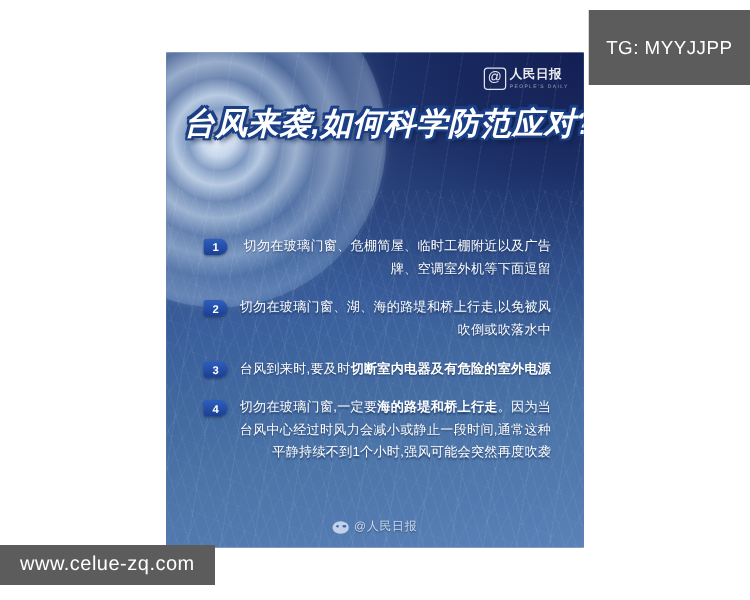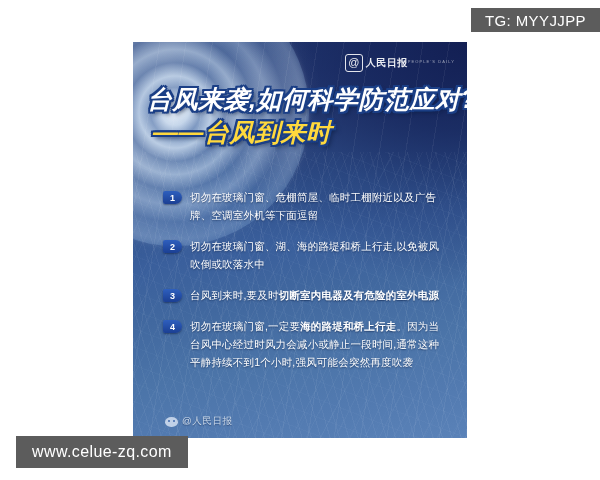--- a/index.html
+++ b/index.html
@@ -24,25 +24,25 @@
     display: flex;
     align-items: center;
     justify-content: center;
     letter-spacing: 0.4px;
     z-index: 40;
   }
   #wm-top {
     right: 0;
     top: 8px;
     height: 24px;
-    padding: 0 14px;
+    padding: 18px 14px;
     font-size: 15px;
   }
   #wm-bottom {
-    left: 16px;
+    left: 0;
     bottom: 12px;
     height: 32px;
     padding: 0 16px;
     font-size: 16px;
   }
 
   
   #poster {
     position: absolute;
     left: 133px;
@@ -197,21 +197,21 @@
     width: 16px;
     height: 16px;
     border: 1.3px solid rgba(255,255,255,0.88);
     border-radius: 3px;
     color: rgba(255,255,255,0.92);
     font-size: 11px;
     line-height: 14px;
     text-align: center;
     font-family: "Liberation Sans", sans-serif;
   }
-  .pd-names { display: flex; flex-direction: row; line-height: 1; }
+  .pd-names { display: flex; flex-direction: column; line-height: 1; }
   .pd-cn {
     color: rgba(255,255,255,0.92);
     font-size: 10px;
     letter-spacing: 0.5px;
     font-weight: bold;
     font-family: "Liberation Sans", sans-serif;
   }
   .pd-en {
     color: rgba(255,255,255,0.55);
     font-size: 4px;
@@ -294,38 +294,38 @@
     box-shadow: 0 1px 2px rgba(8,20,50,0.5);
   }
   .tip-text {
     flex: 1 1 auto;
     color: #ffffff;
     font-family: "Liberation Sans", sans-serif;
     font-size: 10.5px;
     line-height: 1.72;
     letter-spacing: 0.2px;
     text-shadow: 0 1px 1.5px rgba(10,28,66,0.6);
+    text-align: right;
   }
   .tip-text b {
     font-weight: bold;
     color: #ffffff;
   }
 
   
   #pd-bottom {
     position: absolute;
     left: 0;
     right: 0;
     bottom: 10px;
     display: flex;
     align-items: center;
-    justify-content: flex-start;
+    justify-content: center;
     gap: 4px;
     z-index: 22;
-    padding-left: 32px;
   }
   .weibo-eye {
     width: 13px;
     height: 10px;
     border-radius: 50% 50% 48% 48%;
     background: rgba(235,243,253,0.72);
     position: relative;
   }
   .weibo-eye::before,
   .weibo-eye::after {
@@ -363,21 +363,20 @@
   <div class="pd-mark" id="pd-top">
     <div class="pd-at">@</div>
     <div class="pd-names">
       <span class="pd-cn">人民日报</span>
       <span class="pd-en">PEOPLE'S DAILY</span>
     </div>
   </div>
 
   <div id="title-block">
     <div class="title-main">台风来袭,如何科学防范应对?</div>
-    <div class="title-sub">——台风到来时</div>
   </div>
 
   <div id="tips">
       <div class="tip">
         <div class="tip-badge">1</div>
         <div class="tip-text"><span>切勿在玻璃门窗、危棚简屋、临时工棚附近以及广告牌、空调室外机等下面逗留</span></div>
       </div>
       <div class="tip">
         <div class="tip-badge">2</div>
         <div class="tip-text"><span>切勿在玻璃门窗、湖、海的路堤和桥上行走,以免被风吹倒或吹落水中</span></div>

